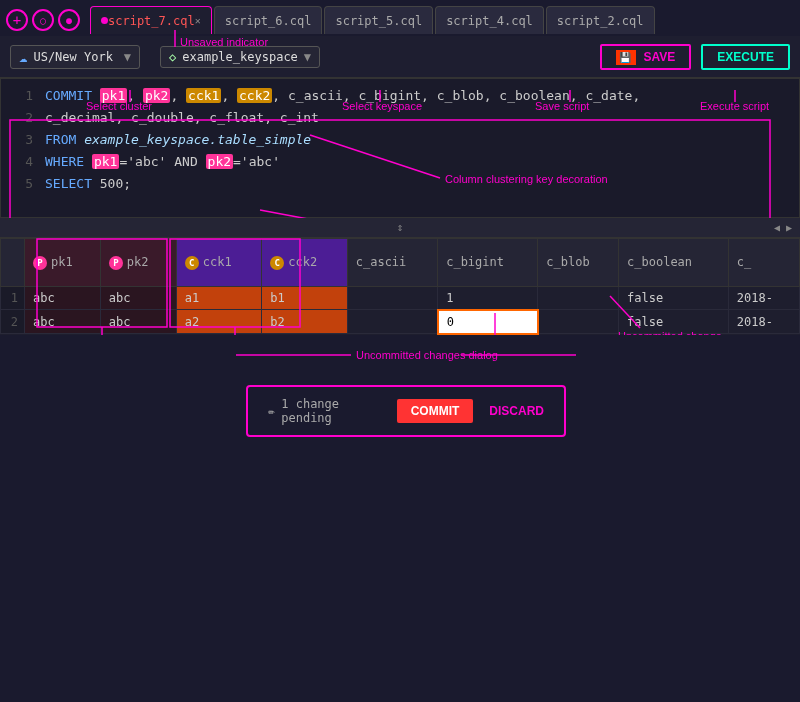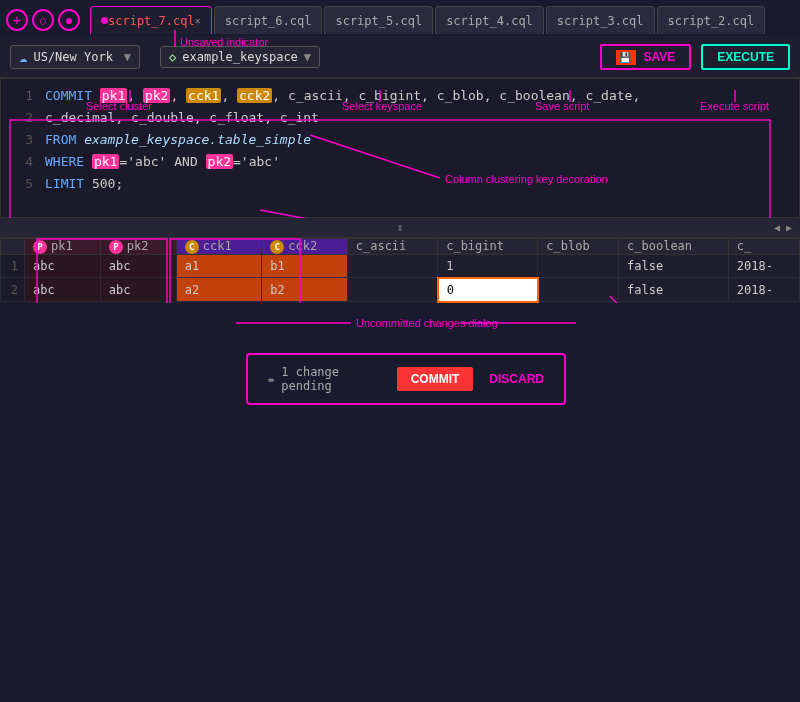--- a/index.html
+++ b/index.html
@@ -174,21 +174,21 @@
 
     
     .results-table {
       width: 100%;
       border-collapse: collapse;
       font-size: 12px;
     }
     .results-table th {
       background: #252535;
       border: 1px solid #333;
-      padding: 0 8px;
+      padding: 16px 8px;
       color: #aaa;
       text-align: left;
       font-weight: normal;
       white-space: nowrap;
     }
     .results-table th.pk-col { background: #3a1a2a; }
     .results-table th.cck-col { background: #4c1d95; }
     .results-table td {
       border: 1px solid #2a2a3a;
       padding: 4px 8px;
@@ -310,23 +310,20 @@
       <span class="close-x">✕</span>
     </div>
     <div class="tab">
       <span>script_6.cql</span>
     </div>
     <div class="tab">
       <span>script_5.cql</span>
     </div>
     <div class="tab">
       <span>script_4.cql</span>
-    </div>
-    <div class="tab">
-      <span>script_3.cql</span>
     </div>
     <div class="tab">
       <span>script_2.cql</span>
     </div>
   </div>
 
   <div class="toolbar">
     <div class="toolbar-select">
       <span class="cloud-icon">☁</span>
       <span>US/New York</span>
@@ -373,21 +370,21 @@
       <span class="line-num">4</span>
       <span class="code-content">
         <span class="kw">WHERE</span>
         <span> </span><span class="pk-highlight">pk1</span>='abc'
         <span> AND </span><span class="pk-highlight">pk2</span>='abc'
       </span>
     </div>
     <div class="code-line">
       <span class="line-num">5</span>
       <span class="code-content">
-        <span class="kw">LIMIT</span> 500;
+        <span class="kw">SELECT</span> 500;
       </span>
     </div>
   </div>
 
   <div style="position:absolute; top:0; left:0; width:100%; height:100%; pointer-events:none;">
     <svg style="position:absolute;top:0;left:0;width:100%;height:100%;overflow:visible;">
 
       <line x1="175" y1="47" x2="175" y2="30" stroke="#ff00cc" stroke-width="1.5"></line>
       <text x="180" y="46" fill="#ff00cc" font-size="11" font-family="sans-serif">Unsaved indicator</text>
 

